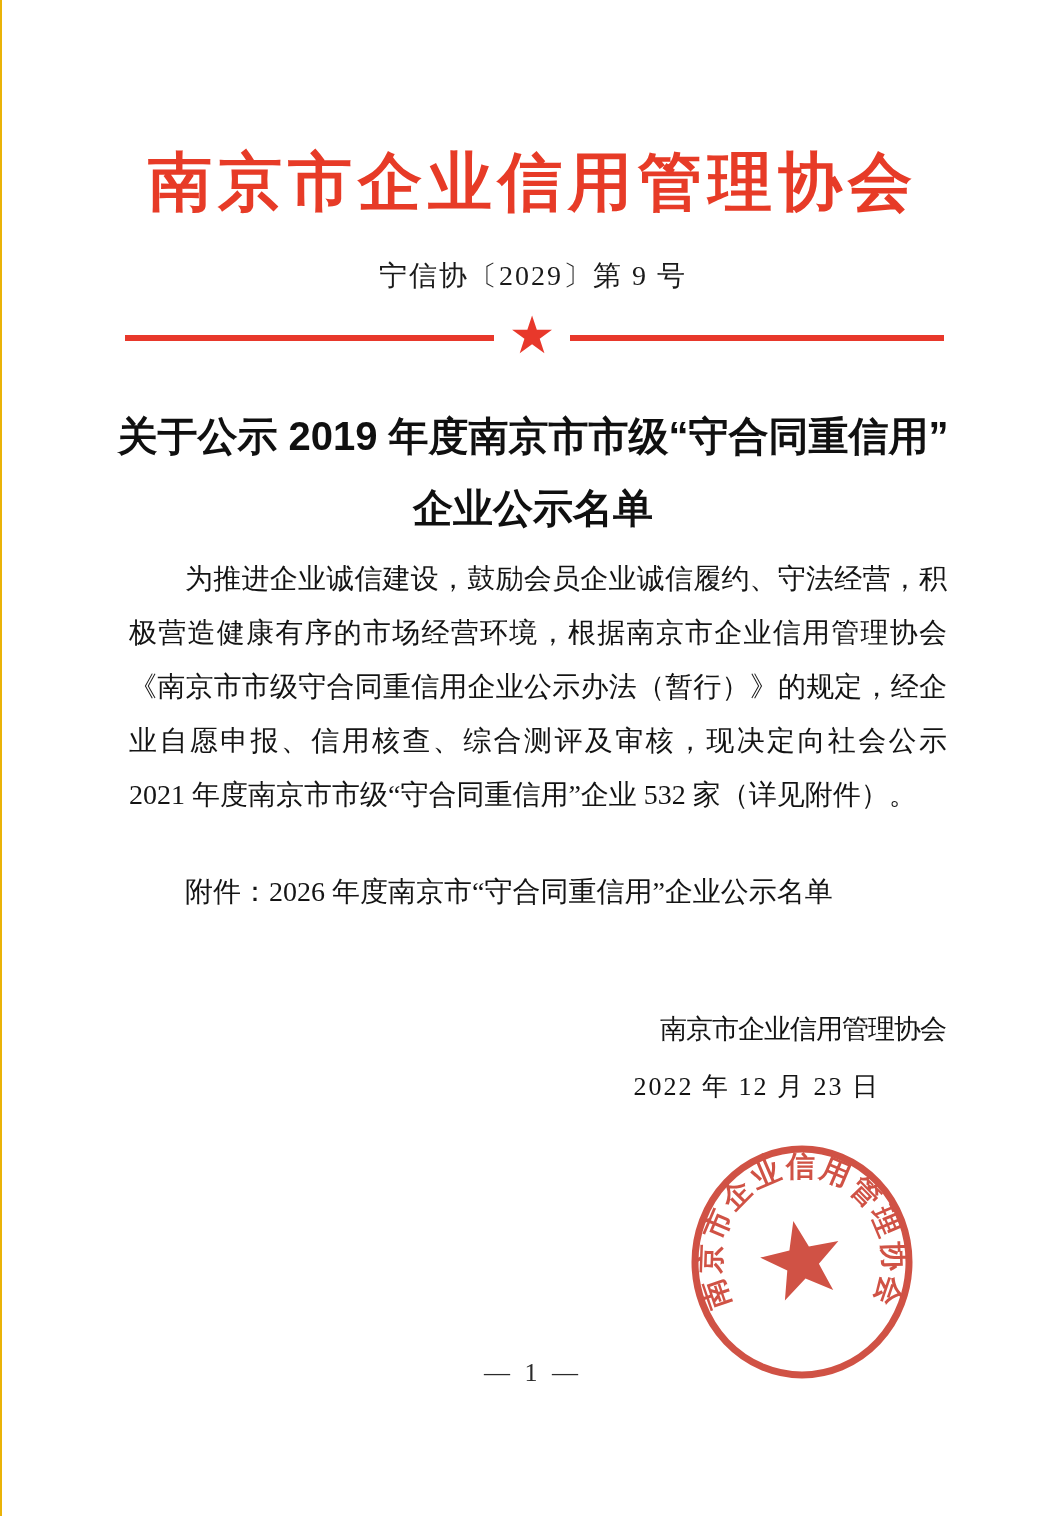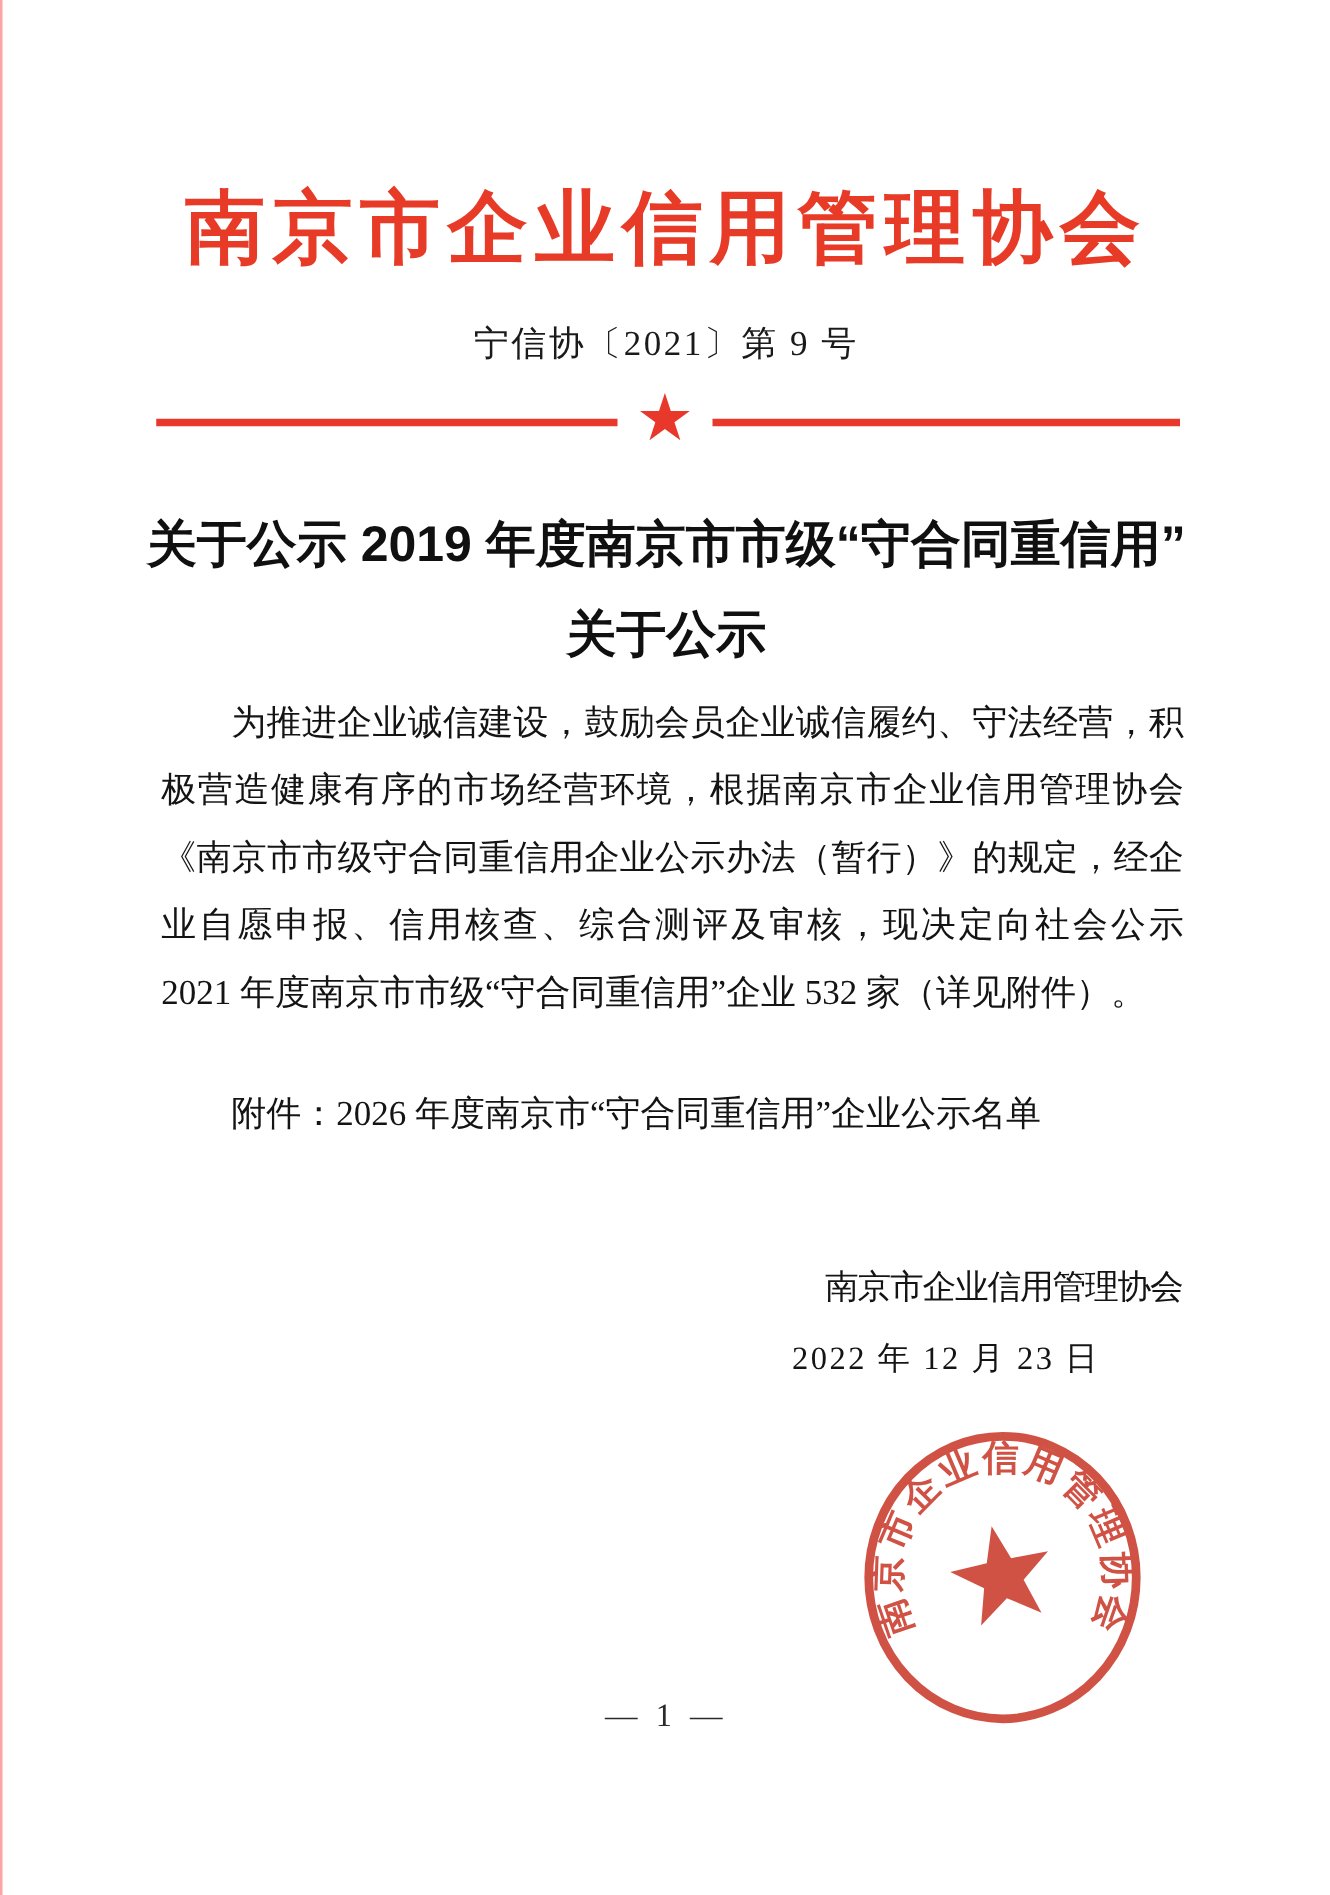--- a/index.html
+++ b/index.html
@@ -1,21 +1,21 @@
 <!DOCTYPE html>
 <html><head>
 <meta charset="utf-8">
 <style>
   html, body { margin: 0; padding: 0; background: #ffffff; }
   .page {
     position: relative;
     width: 1064px;
     height: 1516px;
     background: #ffffff;
-    border-left: 2px solid #fca5a5;
+    border-left: 2px solid #eab308;
     box-sizing: border-box;
     overflow: hidden;
     font-family: "Liberation Serif", serif;
     color: #121212;
   }
   .org-title {
     margin: 142px 0 0 0;
     text-align: center;
     font-family: "Liberation Sans", sans-serif;
     font-weight: bold;
@@ -120,31 +120,31 @@
     color: #2b2b2b;
   }
 </style>
 </head>
 <body>
 
 <div class="page">
 
   <div class="org-title">南京市企业信用管理协会</div>
 
-  <div class="doc-number">宁信协〔2021〕第 9 号</div>
+  <div class="doc-number">宁信协〔2029〕第 9 号</div>
 
   <div class="divider">
     <div class="rule rule-left"></div>
     <div class="star">★</div>
     <div class="rule rule-right"></div>
   </div>
 
   <div class="notice-title">
     <div>关于公示 2019 年度南京市市级“守合同重信用”</div>
-    <div>关于公示</div>
+    <div>企业公示名单</div>
   </div>
 
   <div class="body-block">
     <p class="para">为推进企业诚信建设，鼓励会员企业诚信履约、守法经营，积极营造健康有序的市场经营环境，根据南京市企业信用管理协会《南京市市级守合同重信用企业公示办法（暂行）》的规定，经企业自愿申报、信用核查、综合测评及审核，现决定向社会公示 2021 年度南京市市级“守合同重信用”企业 532 家（详见附件）。</p>
   </div>
 
   <div class="attachment">附件：2026 年度南京市“守合同重信用”企业公示名单</div>
 
   <div class="closing">
     <div class="sig-org">南京市企业信用管理协会</div>

